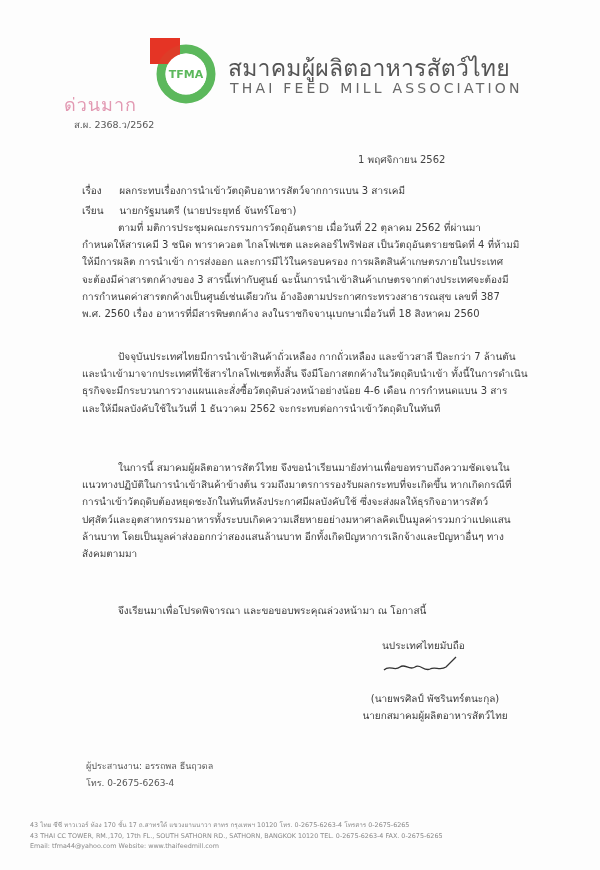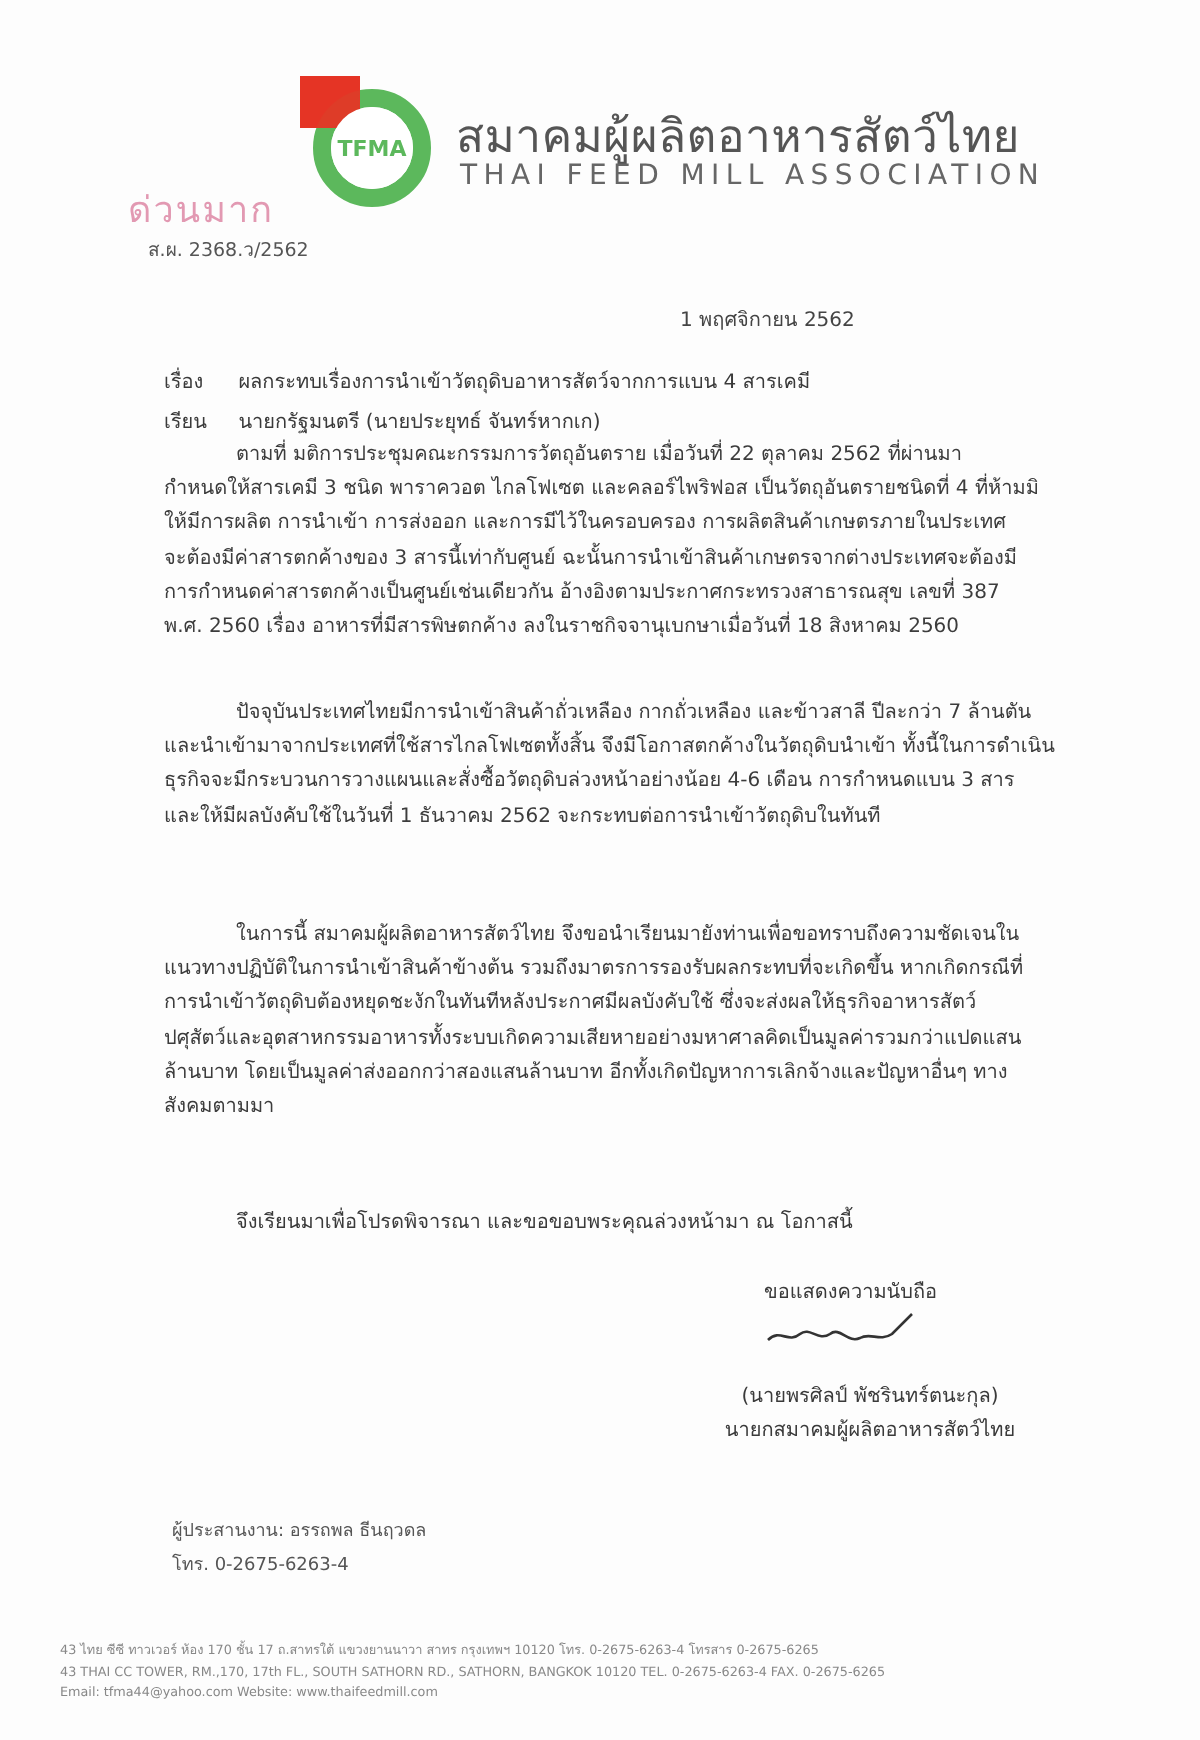--- a/index.html
+++ b/index.html
@@ -28,21 +28,21 @@
   .stamp {
     position: absolute; left: 34px; top: 90px;
     font-family: "DejaVu Serif", serif;
     font-size: 18px; color: #d9789a; opacity: 0.75; letter-spacing: 1px;
   }
   .ref {
     position: absolute; left: 44px; top: 117px;
     font-size: 9.5px; color: #555;
   }
   .date {
-    position: absolute; left: 310px; top: 152px;
+    position: absolute; left: 328px; top: 152px;
     font-size: 10px; color: #444;
   }
   .row { position: absolute; left: 52px; font-size: 10px; white-space: nowrap; }
   .row .lbl { display: inline-block; width: 34px; }
   .para {
     position: absolute; left: 52px; width: 500px;
     font-size: 10px; line-height: 17.2px; color: #3c3c3c;
     text-align: justify;
   }
   .para .line { display: block; white-space: nowrap; overflow: hidden; }
@@ -88,25 +88,25 @@
   <div class="org-th">สมาคมผู้ผลิตอาหารสัตว์ไทย</div>
   <div class="org-en">THAI FEED MILL ASSOCIATION</div>
 
   <div class="stamp">ด่วนมาก</div>
   <div class="ref">ส.ผ. 2368.ว/2562</div>
 
   <div class="date">1 พฤศจิกายน 2562</div>
 
   <div class="row" style="top:183px">
     <span class="lbl">เรื่อง</span>
-    <span>ผลกระทบเรื่องการนำเข้าวัตถุดิบอาหารสัตว์จากการแบน 4 สารเคมี</span>
+    <span>ผลกระทบเรื่องการนำเข้าวัตถุดิบอาหารสัตว์จากการแบน 3 สารเคมี</span>
   </div>
   <div class="row" style="top:203px">
     <span class="lbl">เรียน</span>
-    <span>นายกรัฐมนตรี (นายประยุทธ์ จันทร์หากเก)</span>
+    <span>นายกรัฐมนตรี (นายประยุทธ์ จันทร์โอชา)</span>
   </div>
 
   <div class="para" style="top:219px">
     <span class="line indent">ตามที่ มติการประชุมคณะกรรมการวัตถุอันตราย เมื่อวันที่ 22 ตุลาคม 2562 ที่ผ่านมา</span>
     <span class="line">กำหนดให้สารเคมี 3 ชนิด พาราควอต ไกลโฟเซต และคลอร์ไพริฟอส เป็นวัตถุอันตรายชนิดที่ 4 ที่ห้ามมิ</span>
     <span class="line">ให้มีการผลิต การนำเข้า การส่งออก และการมีไว้ในครอบครอง การผลิตสินค้าเกษตรภายในประเทศ</span>
     <span class="line">จะต้องมีค่าสารตกค้างของ 3 สารนี้เท่ากับศูนย์ ฉะนั้นการนำเข้าสินค้าเกษตรจากต่างประเทศจะต้องมี</span>
     <span class="line">การกำหนดค่าสารตกค้างเป็นศูนย์เช่นเดียวกัน อ้างอิงตามประกาศกระทรวงสาธารณสุข เลขที่ 387</span>
     <span class="line">พ.ศ. 2560 เรื่อง อาหารที่มีสารพิษตกค้าง ลงในราชกิจจานุเบกษาเมื่อวันที่ 18 สิงหาคม 2560</span>
   </div>
@@ -121,21 +121,21 @@
   <div class="para" style="top:459px">
     <span class="line indent">ในการนี้ สมาคมผู้ผลิตอาหารสัตว์ไทย จึงขอนำเรียนมายังท่านเพื่อขอทราบถึงความชัดเจนใน</span>
     <span class="line">แนวทางปฏิบัติในการนำเข้าสินค้าข้างต้น รวมถึงมาตรการรองรับผลกระทบที่จะเกิดขึ้น หากเกิดกรณีที่</span>
     <span class="line">การนำเข้าวัตถุดิบต้องหยุดชะงักในทันทีหลังประกาศมีผลบังคับใช้ ซึ่งจะส่งผลให้ธุรกิจอาหารสัตว์</span>
     <span class="line">ปศุสัตว์และอุตสาหกรรมอาหารทั้งระบบเกิดความเสียหายอย่างมหาศาลคิดเป็นมูลค่ารวมกว่าแปดแสน</span>
     <span class="line">ล้านบาท โดยเป็นมูลค่าส่งออกกว่าสองแสนล้านบาท อีกทั้งเกิดปัญหาการเลิกจ้างและปัญหาอื่นๆ ทาง</span>
     <span class="line">สังคมตามมา</span>
   </div>
 
   <div class="closing">จึงเรียนมาเพื่อโปรดพิจารณา และขอขอบพระคุณล่วงหน้ามา ณ โอกาสนี้</div>
-  <div class="regards">ขอแสดงความนับถือ</div>
+  <div class="regards">นประเทศไทยมับถือ</div>
 
   <div class="signature">
     <svg viewBox="0 0 80 22" width="80" height="22">
       <path d="M4 15 C10 9, 14 17, 20 12 C25 8, 29 16, 35 12 C40 8, 44 17, 50 14 C55 11, 60 16, 66 12 C70 8, 73 5, 76 2" fill="none" stroke="#333" stroke-width="1.3"></path>
     </svg>
   </div>
 
   <div class="signer">
     <div>(นายพรศิลป์ พัชรินทร์ตนะกุล)</div>
     <div>นายกสมาคมผู้ผลิตอาหารสัตว์ไทย</div>

